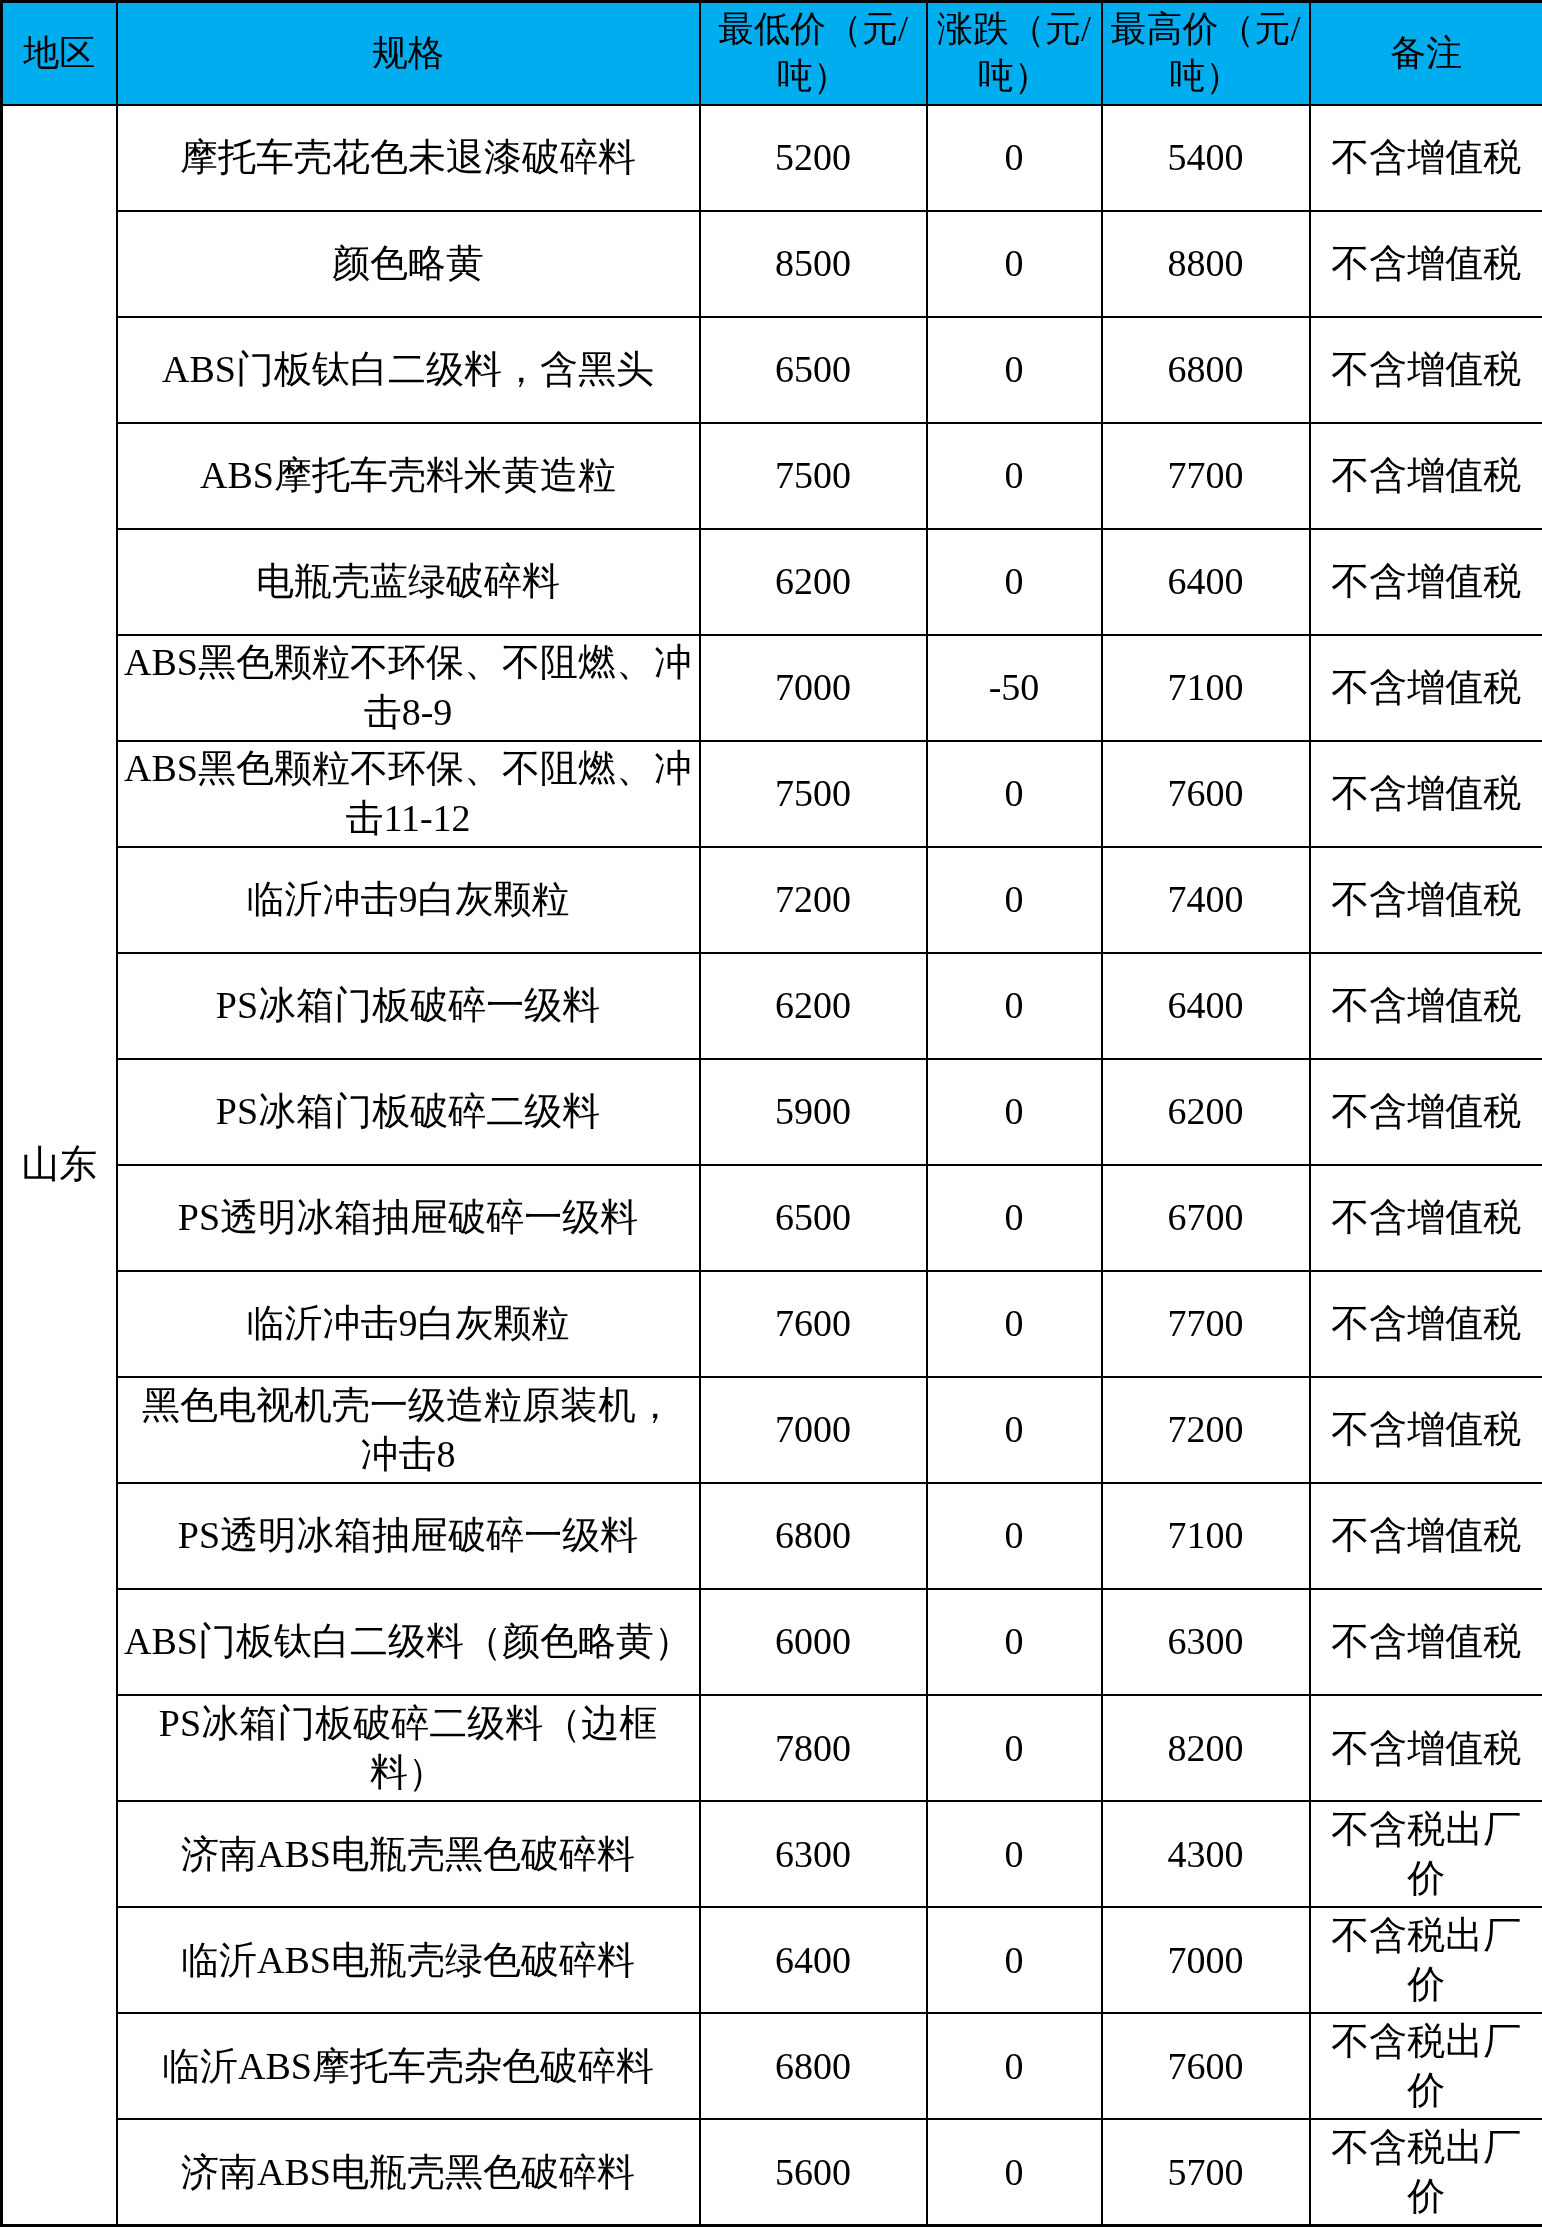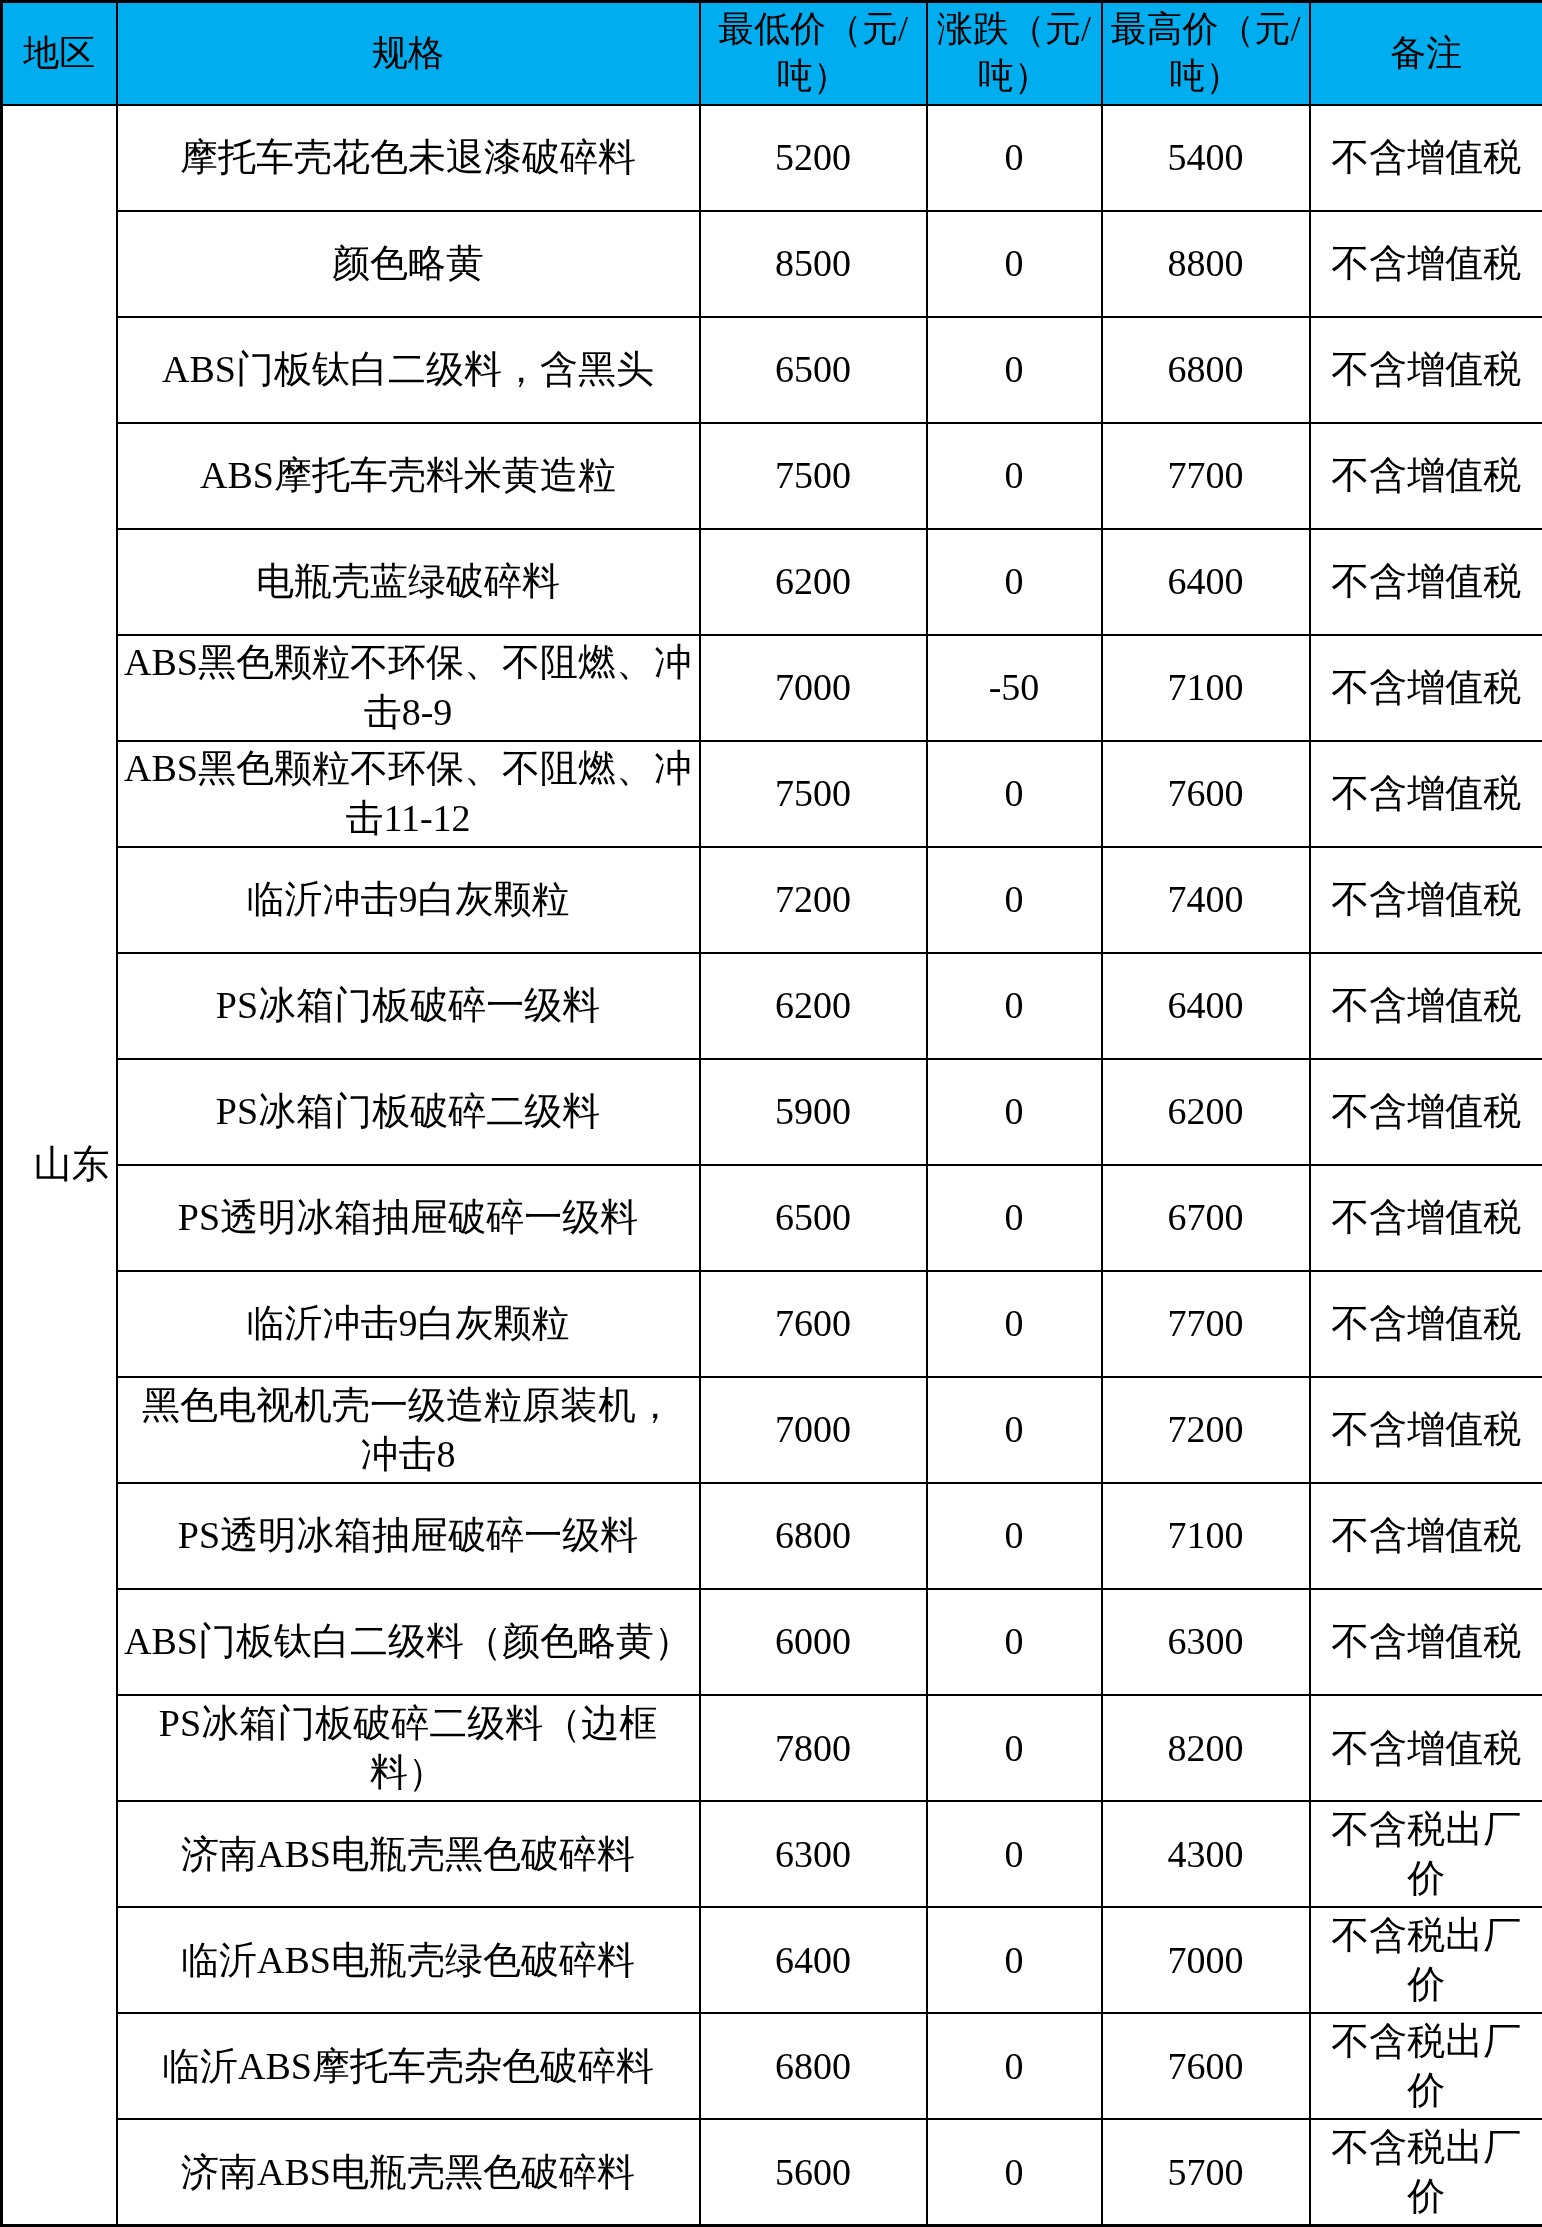--- a/index.html
+++ b/index.html
@@ -28,21 +28,21 @@
     line-height:1.3;
     word-break:break-all;
   }
   thead tr{height:103px;}
   thead th{
     background:var(--header_bg);
     font-size:36px;
   }
   tbody tr{height:106px;}
   tbody td{font-size:38px;background:var(--bg);}
-  td.region-cell{font-size:38px;text-align:right;}
+  td.region-cell{font-size:38px;}
 </style>
 </head>
 <body>
 
 <table class="price-table">
   <colgroup>
     <col style="width:115px">
     <col style="width:583px">
     <col style="width:227px">
     <col style="width:175px">

